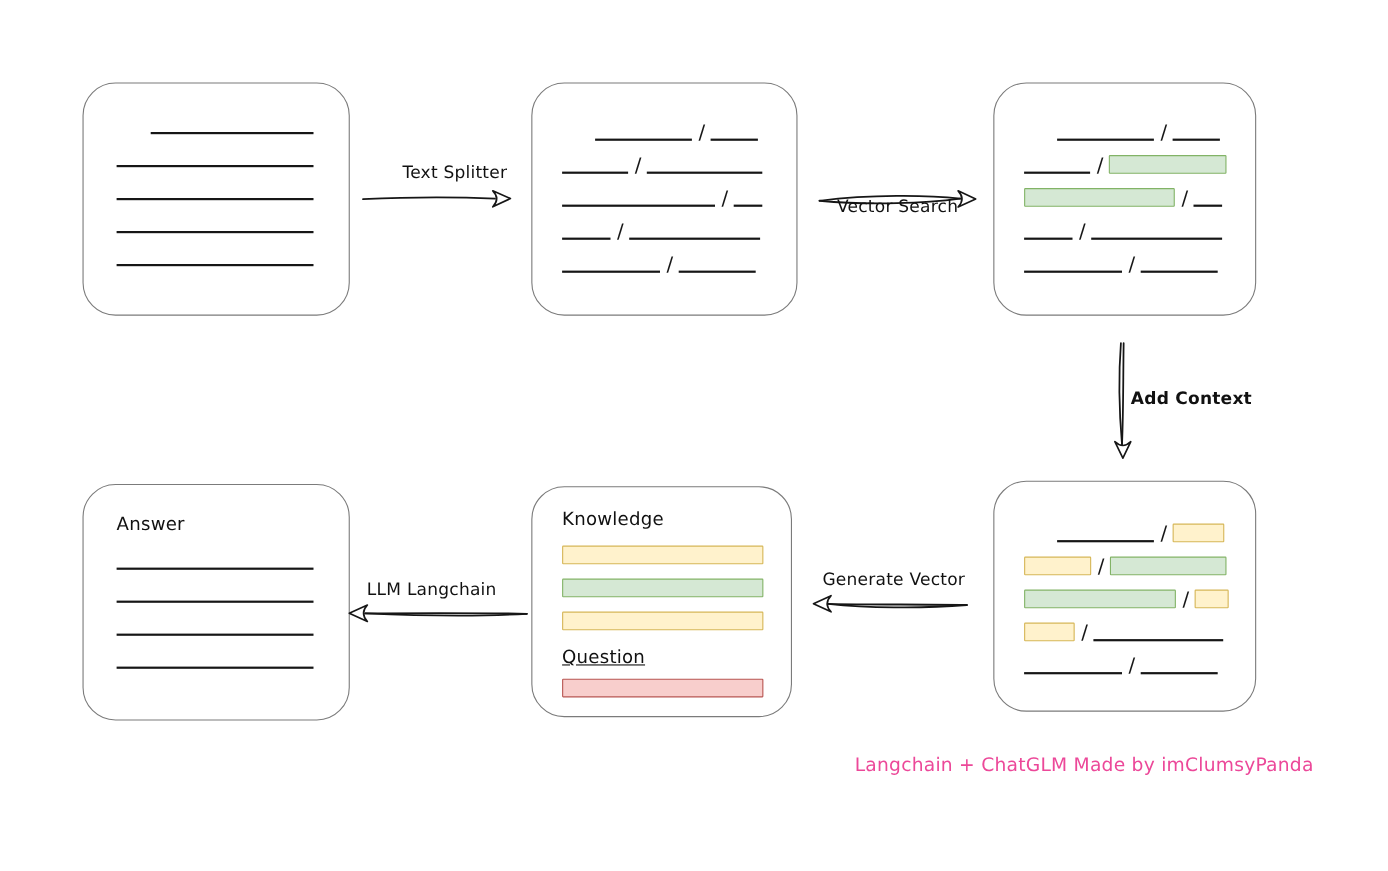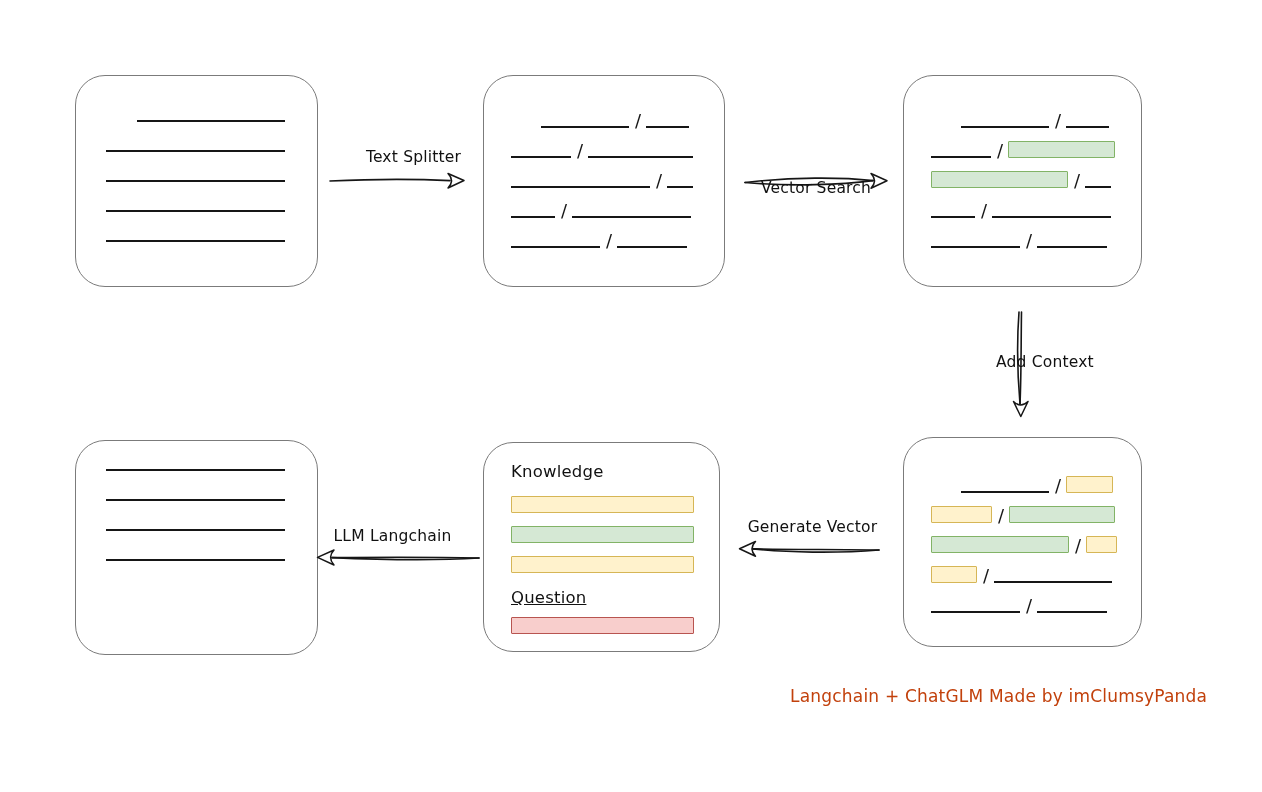--- a/index.html
+++ b/index.html
@@ -24,21 +24,21 @@
   .bar.yellow{background:#fff2cc;border:1.6px solid #d6b656;}
   .bar.green{background:#d5e8d4;border:1.6px solid #82b366;}
   .bar.red{background:#f8cecc;border:1.6px solid #b85450;}
   .box-title{font-size:16.5px;line-height:22px;height:22px;color:#111;letter-spacing:.2px;}
   .arrow-label{
     position:absolute;font-size:15.5px;line-height:20px;color:#111;
     text-align:center;letter-spacing:.2px;white-space:nowrap;
   }
   .caption{
     position:absolute;left:777px;top:686px;width:400px;text-align:center;
-    font-size:17px;color:#c2410c;letter-spacing:.2px;white-space:nowrap;margin-left:13px;
+    font-size:17px;color:#ec4899;letter-spacing:.2px;white-space:nowrap;
   }
   svg.arrows{position:absolute;left:0;top:0;width:1262px;height:792px;pointer-events:none;}
   svg.arrows path{stroke:#161616;fill:none;stroke-width:1.6;stroke-linecap:round;}
   svg.arrows path.head{fill:#ffffff;stroke-width:1.5;stroke-linejoin:round;}
 </style>
 </head>
 <body>
 
 <div class="canvas">
 
@@ -143,20 +143,21 @@
       </div>
       <div class="box" style="left: 483px; top: 442px; width: 237px; height: 210px; padding: 0px 16px 0px 27px;">
         <div class="box-title" style="margin-top: 18px;">Knowledge</div>
         <div class="bar yellow" style="width: 183px; margin-top: 13px;"></div>
         <div class="bar green" style="width: 183px; margin-top: 13px;"></div>
         <div class="bar yellow" style="width: 183px; margin-top: 13px;"></div>
         <div class="box-title" style="margin-top: 14px; text-decoration: underline;">Question</div>
         <div class="bar red" style="width: 183px; margin-top: 8px;"></div>
       </div>
       <div class="box" style="left: 75px; top: 440px; width: 243px; height: 215px; padding: 0px 0px 0px 30px;">
+        <div class="box-title" style="margin-top: 25px;">Answer</div>
         <div class="seg-row">
           <span class="seg line" style="width: 179px;"></span>
         </div>
         <div class="seg-row">
           <span class="seg line" style="width: 179px;"></span>
         </div>
         <div class="seg-row">
           <span class="seg line" style="width: 179px;"></span>
         </div>
         <div class="seg-row">
@@ -189,21 +190,21 @@
       <path d="M479,558 C432,560.8 382,559.8 332,557.6"></path>
       <path d="M479,558 C432,557 382,557.2 332,557.6"></path>
       <path class="head" d="M334,550 L317.5,557.4 L334,565 Q327,557.4 334,550 Z"></path>
     </g>
   </svg>
 
   <div class="arrow-label" style="left:346px;top:147px;width:135px;">Text Splitter</div>
 
   <div class="arrow-label" style="left:745px;top:147px;width:142px;margin-top:31px;">Vector Search</div>
 
-  <div class="arrow-label" style="left:996px;top:352px;width:120px;text-align:left;">Add Context</div>
+  <div class="arrow-label" style="left:1028px;top:352px;width:120px;text-align:left;font-weight:bold;">Add Context</div>
 
   <div class="arrow-label" style="left:735px;top:517px;width:155px;">Generate Vector</div>
 
   <div class="arrow-label" style="left:325px;top:526px;width:135px;">LLM Langchain</div>
 
   <div class="caption">Langchain + ChatGLM Made by imClumsyPanda</div>
 
 </div>
 
 </body></html>

